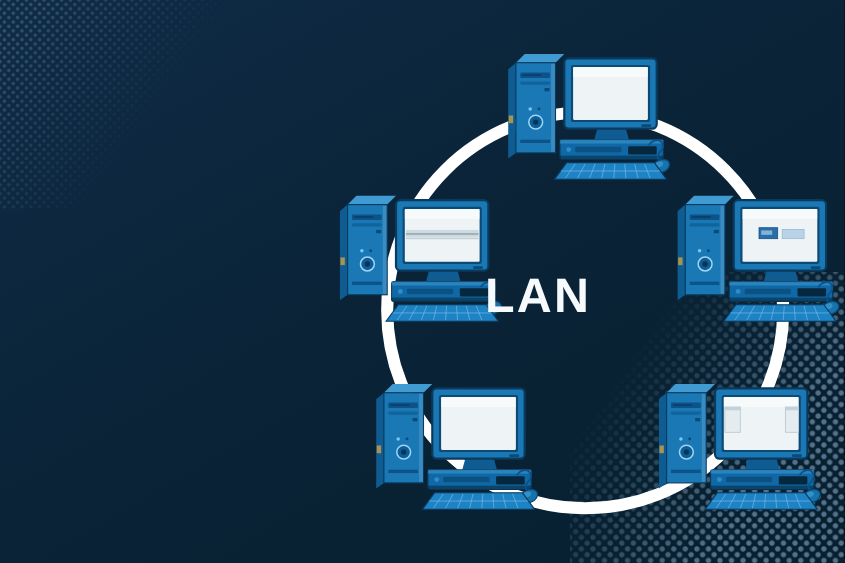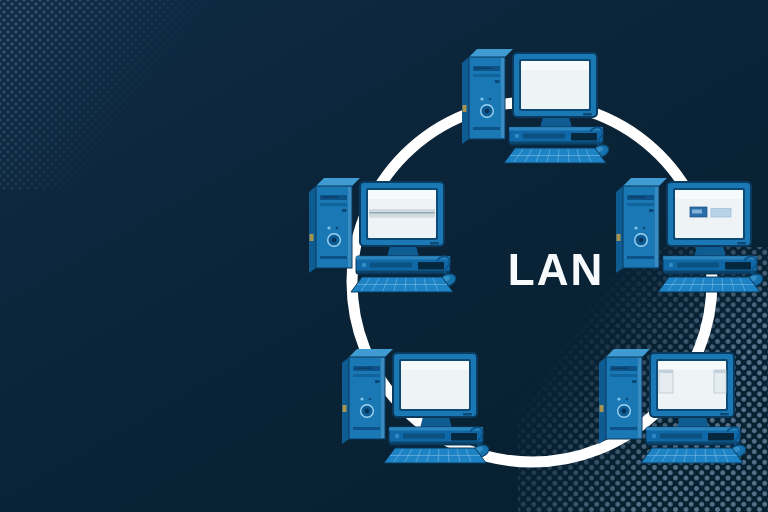--- a/index.html
+++ b/index.html
@@ -34,21 +34,21 @@
     background-size:10.5px 10.5px,10.5px 10.5px;background-position:0 0,5.25px 5.25px;
     -webkit-mask-image:linear-gradient(305deg,#000 30%,transparent 75%);
             mask-image:linear-gradient(305deg,#000 30%,transparent 75%);
     opacity:.85;
   }
   .ring-svg{position:absolute;left:0;top:0;}
   .ring-circle{fill:none;stroke:var(--ring);}
   #computers{position:absolute;inset:0;}
   .pc{position:absolute;width:150px;height:118px;overflow:visible;}
   .lan-label{
-    position:absolute;left:468px;top:248px;width:176px;text-align:center;
+    position:absolute;left:441px;top:248px;width:176px;text-align:left;
     font-weight:bold;font-size:44px;line-height:1;letter-spacing:2px;color:var(--label);
   }
   .f-body{fill:var(--computer-body);}
   .f-side{fill:var(--computer-side);}
   .f-top{fill:var(--computer-top-light);}
   .f-screen{fill:var(--screen);}
   .f-base{fill:var(--base-unit);}
   .f-kb{fill:var(--keyboard);}
   .f-slot{fill:var(--dark-slot);}
   .s-outline{stroke:var(--outline);}

